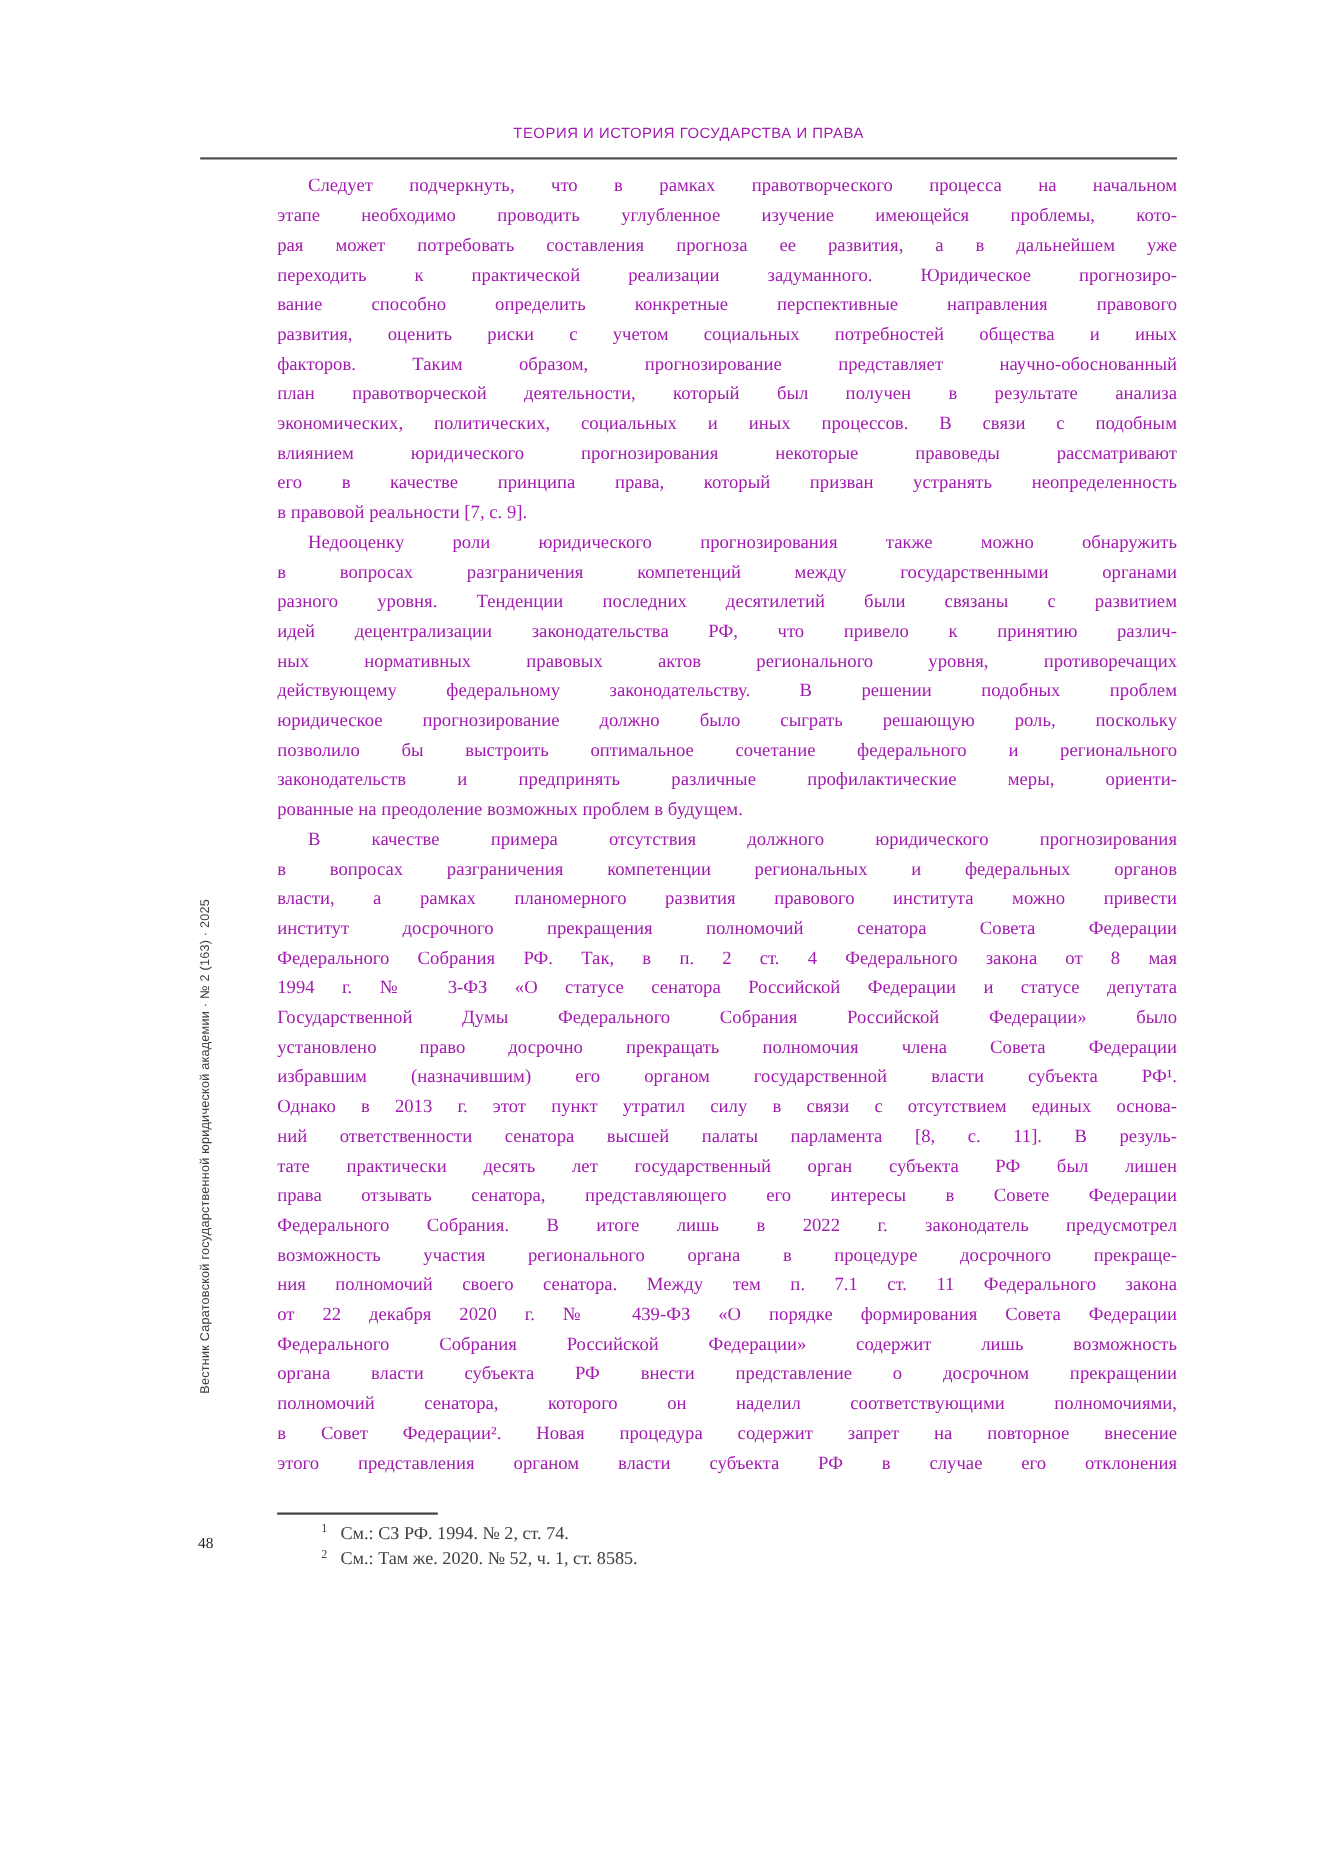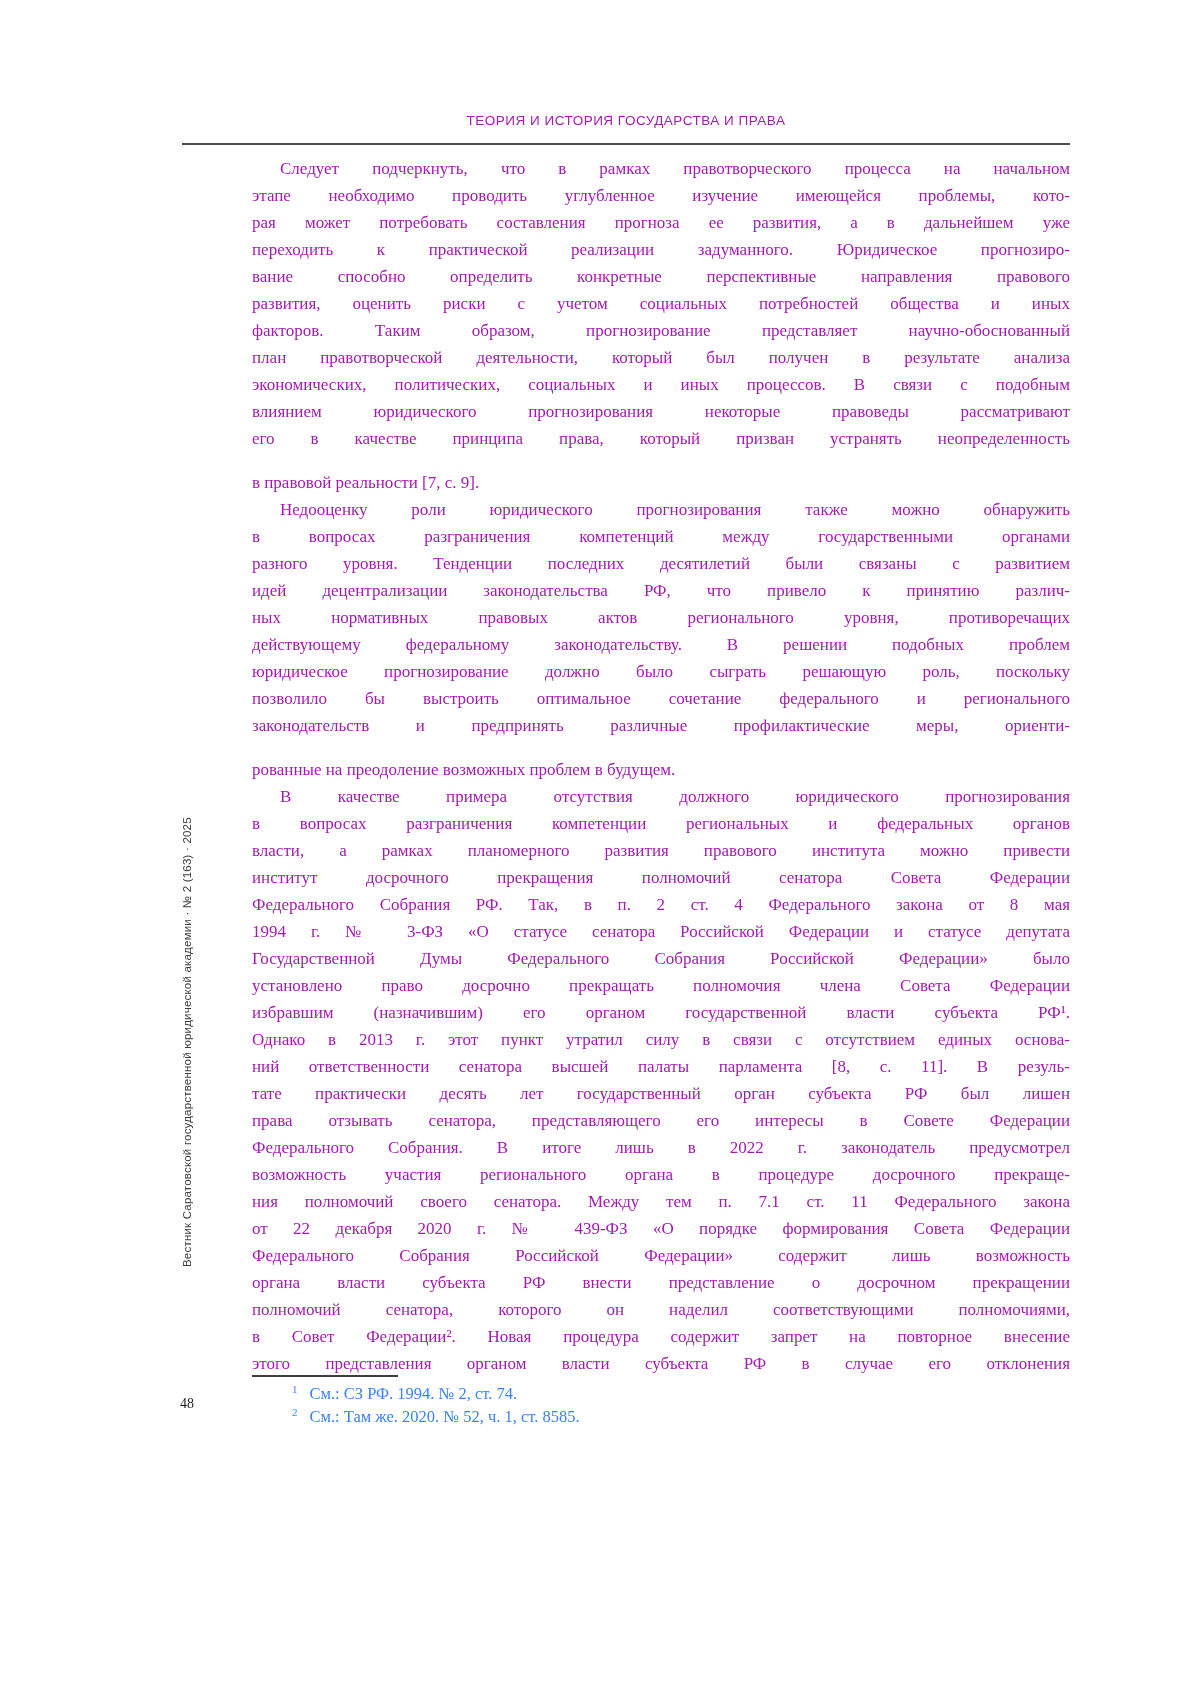--- a/index.html
+++ b/index.html
@@ -45,37 +45,37 @@
     line-height: 27px;
     color: #a21caf;
   }
   .line {
     height: 27px;
     overflow: hidden;
     text-align: justify;
     text-align-last: justify;
   }
   .line.indent { text-indent: 28px; }
-  .line.last { text-align-last: left; margin-top: 17px; }
+  .line.last { text-align-last: left; }
   .footnote-rule {
     position: absolute;
     left: 252px;
     top: 1375px;
     width: 146px;
     height: 2px;
     background: #3f3f3f;
   }
   .footnotes {
     position: absolute;
     left: 252px;
     top: 1382px;
     width: 818px;
     font-size: 16.5px;
     line-height: 23px;
-    color: #3b82f6;
+    color: #404040;
   }
   .footnote { padding-left: 40px; }
   .footnote sup {
     font-size: 11px;
     margin-right: 12px;
     line-height: 0;
   }
   .page-number {
     position: absolute;
     left: 180px;

